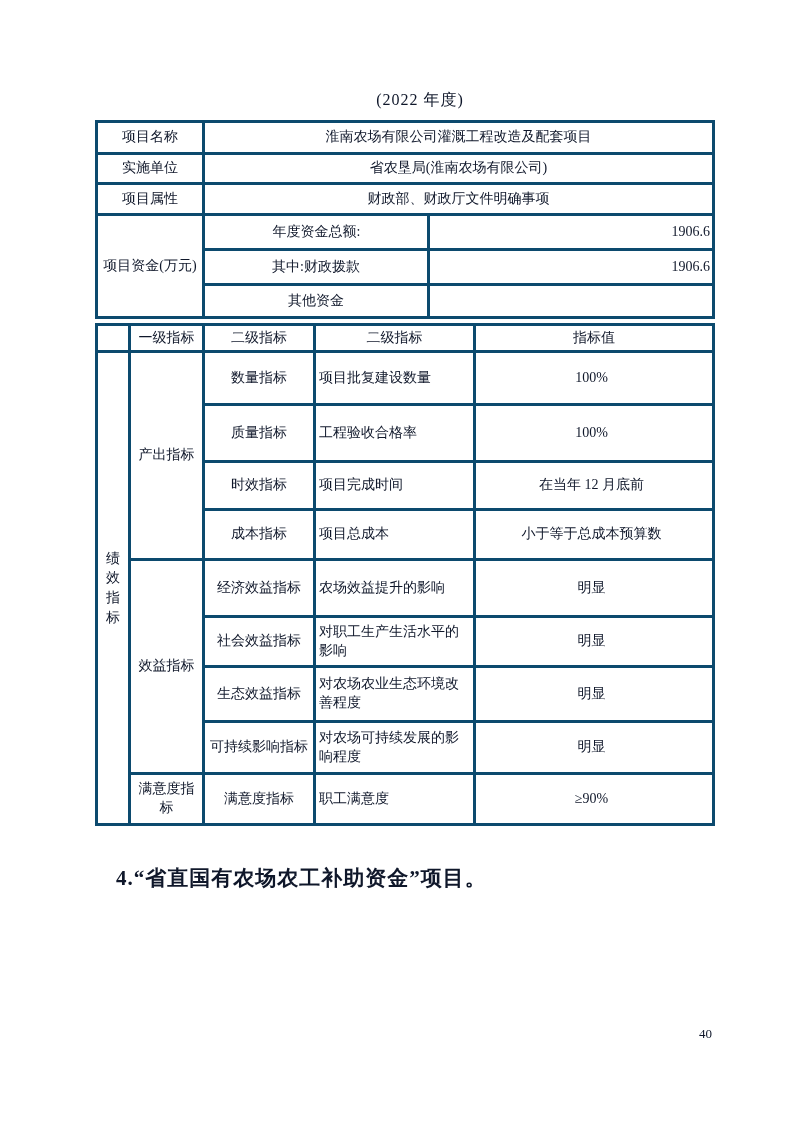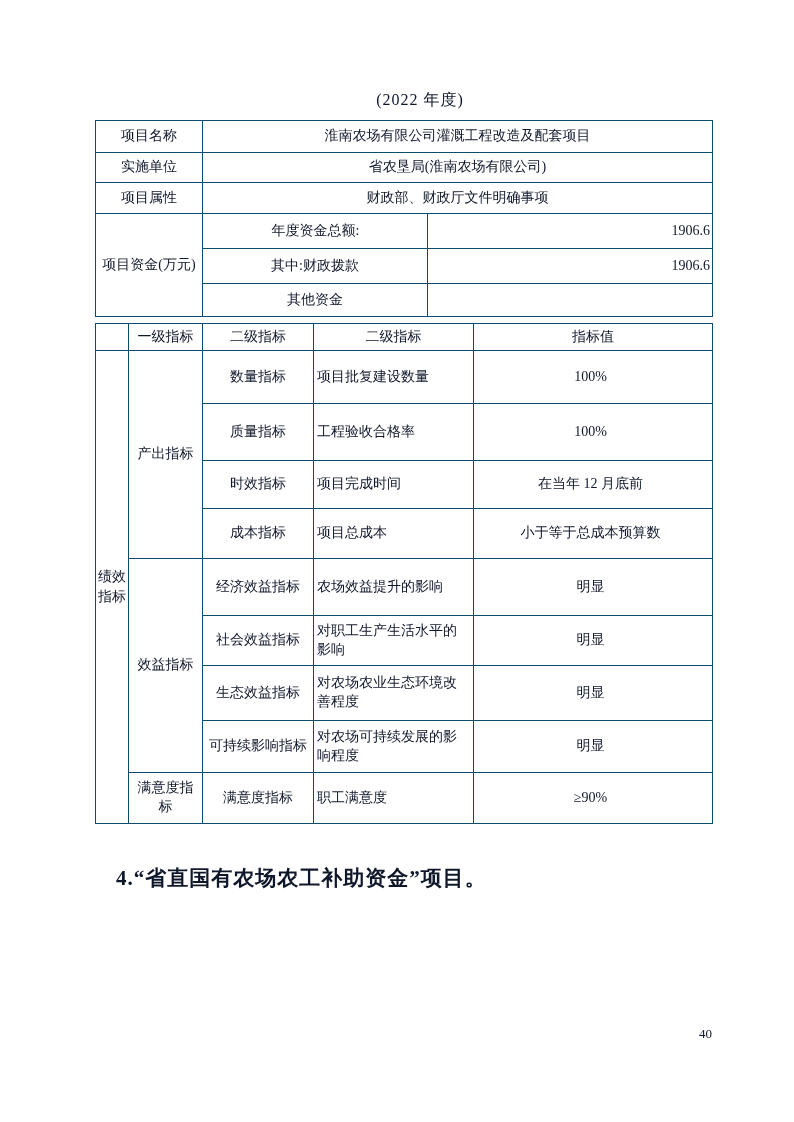--- a/index.html
+++ b/index.html
@@ -11,21 +11,21 @@
     color:#0f172a;
     overflow:hidden;
   }
   .doc-title{
     position:absolute;top:90px;left:0;width:794px;
     padding-left:46px;box-sizing:border-box;
     text-align:center;font-size:16px;letter-spacing:1px;
   }
   table{border-collapse:collapse;table-layout:fixed;}
   td{
-    border:1px solid #0c4a6e;
+    border:3px solid #0c4a6e;
     font-size:14px;line-height:1.35;
     vertical-align:middle;text-align:center;
     padding:1px 2px;box-sizing:border-box;
     overflow:hidden;
   }
   .t1{position:absolute;left:95px;top:120px;width:617px;}
   .t2{position:absolute;left:95px;top:323px;width:617px;}
   .t1 .fund-item-left{text-align:center;padding-left:3px;}
   .t1 .fund-val{text-align:right;padding-right:2px;}
   .t2 .grp{padding:0 2px;line-height:1.4;}

